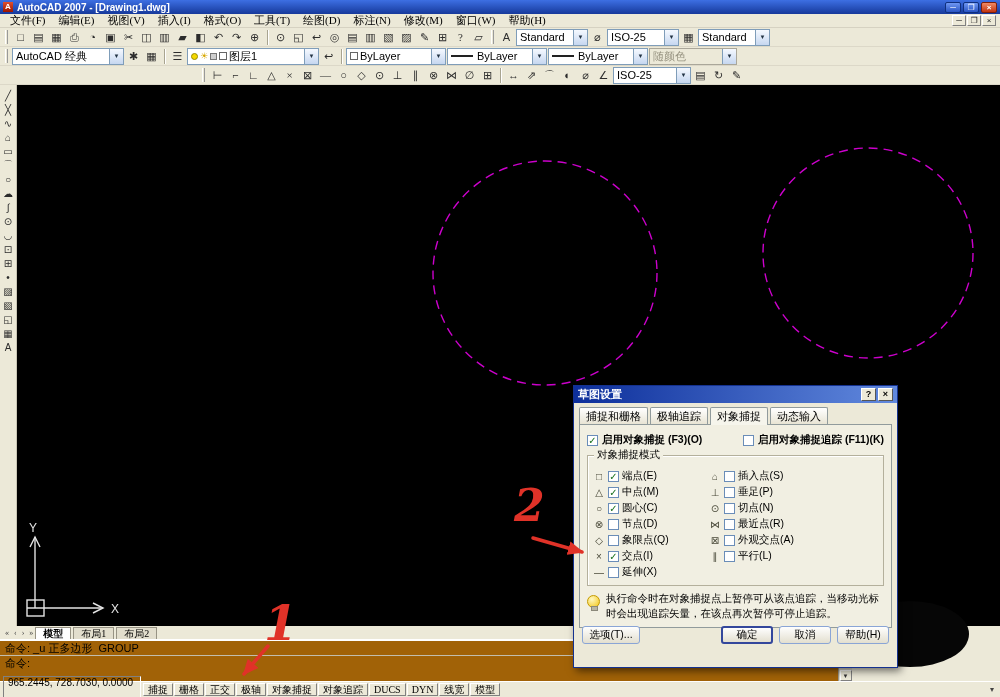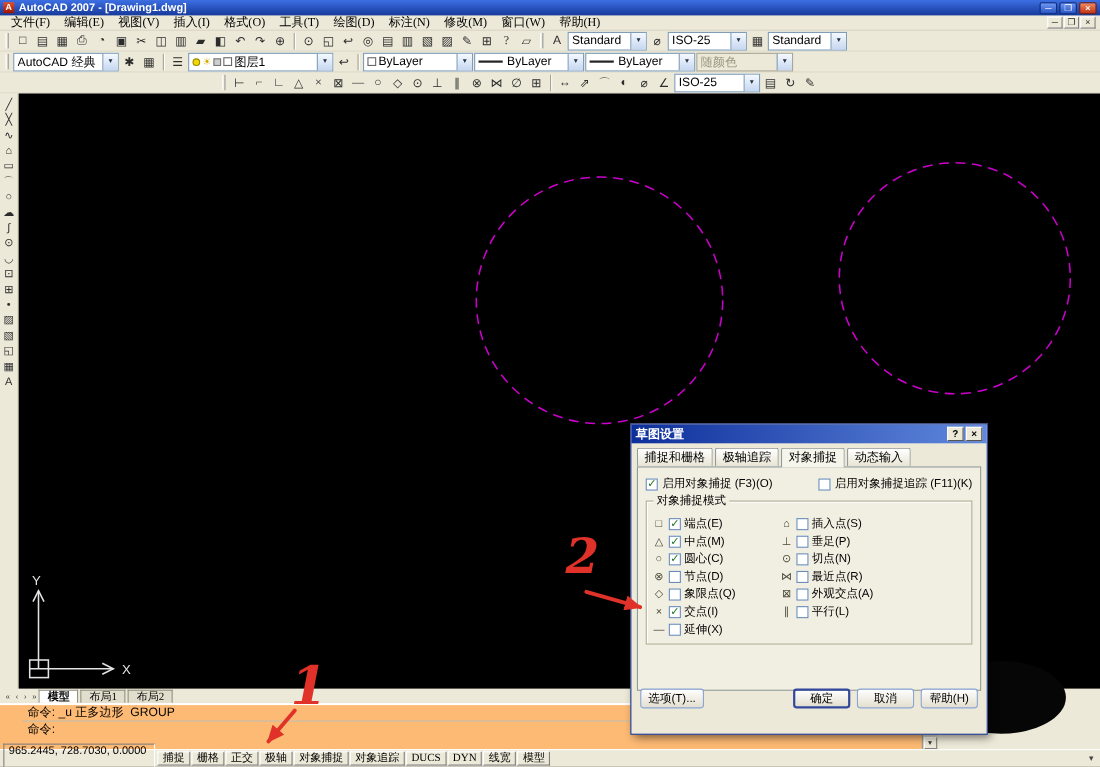--- a/index.html
+++ b/index.html
@@ -59,22 +59,22 @@
   .blob{position:absolute;left:851px;top:601px;width:118px;height:66px;background:#060606;
     border-radius:50%;z-index:6;}
   
   .mtabs{position:absolute;left:0;top:626px;width:1000px;height:13px;background:#ece9d8;
     display:flex;align-items:flex-end;font-size:10px;padding-left:3px;}
   .mnav{font-size:8px;color:#444;padding:0 2px;line-height:12px;}
   .mtab{height:12px;line-height:11px;padding:0 7px;border:1px solid #979384;border-bottom:none;
     background:#e2decd;margin-right:1px;}
   .mtab.on{background:#fff;font-weight:bold;}
   
-  .cmd{position:absolute;left:0;top:639px;width:852px;height:42px;background:#fdba74;
-    border-top:2px solid #fff;font-size:11px;padding-left:20px;}
+  .cmd{position:absolute;left:0;top:639px;width:852px;height:42px;background:#a16207;
+    border-top:2px solid #fff;font-size:11px;}
   .cline{height:14px;line-height:14px;padding:0 5px;white-space:pre;}
   .cline:last-child{border-top:1px solid #c2beae;}
   .cmd-scroll{position:absolute;right:0;top:0;width:14px;height:40px;background:#dcd8c8;
     border-left:1px solid #9a968a;display:flex;flex-direction:column;justify-content:space-between;
     align-items:center;font-size:6px;color:#333;}
   .csb{width:12px;height:11px;background:#ece9d8;border:1px solid;border-color:#fff #808080 #808080 #fff;
     display:flex;align-items:center;justify-content:center;}
   
   .status{position:absolute;left:0;top:681px;width:1000px;height:16px;background:#ece9d8;
     display:flex;align-items:center;gap:2px;font-size:10px;padding:0 3px;border-top:1px solid #fff;}
@@ -89,21 +89,21 @@
   .dlg-title{height:17px;background:linear-gradient(90deg,#0d2f9b,#6189de);display:flex;
     align-items:center;color:#fff;font-weight:bold;padding:0 4px;gap:12px;}
   .dlg-tbtns{margin-left:auto;display:flex;gap:2px;}
   .dlg-tb{width:15px;height:13px;background:#ece9d8;border:1px solid;font-size:9px;line-height:11px;
     text-align:center;border-color:#fff #555 #555 #fff;color:#000;}
   .dlg-tabs{display:flex;gap:2px;padding:3px 5px 0;height:21px;align-items:flex-end;}
   .dtab{font-size:11px;height:17px;line-height:16px;padding:0 6px;border:1px solid #919b9c;
     border-bottom:none;border-radius:2px 2px 0 0;background:linear-gradient(#fff,#e8e4d4);white-space:nowrap;}
   .dtab.on{background:#f6f5ec;height:18px;position:relative;z-index:2;margin-bottom:-1px;}
   .tabpage{margin:0 5px;height:204px;border:1px solid #919b9c;background:#f1efe2;padding:6px 7px;position:relative;}
-  .enable-row{display:flex;justify-content:space-between;height:18px;align-items:center;font-size:10.5px;}
+  .enable-row{display:flex;justify-content:space-between;height:18px;align-items:center;font-size:10.5px;font-weight:bold;}
   .enbl{display:flex;align-items:center;gap:4px;white-space:nowrap;}
   .cb{width:11px;height:11px;background:#fff;border:1px solid #6a8db8;flex:none;position:relative;}
   .cb.on::before{content:"✓";position:absolute;left:0;top:-1px;width:9px;font-size:10px;line-height:11px;
     text-align:center;color:#17701c;font-weight:bold;}
   .group{position:relative;border:1px solid #b4b09c;margin-top:6px;padding:12px 5px 5px;box-shadow:1px 1px 0 #fff inset;}
   .group-label{position:absolute;top:-8px;left:6px;background:#f1efe2;padding:0 3px;font-size:10.5px;}
   .modes{display:flex;gap:4px;}
   .mcol{display:flex;flex-direction:column;gap:0;width:112px;}
   .mrow{display:flex;align-items:center;gap:3px;height:16px;font-size:10.5px;white-space:nowrap;}
   .mglyph{width:12px;text-align:center;font-size:10px;color:#4a4a3a;flex:none;}
@@ -209,21 +209,21 @@
   </div>
   <span class="tbi">▦</span>
   <div class="combo" style="width:72px">
     <span class="combo-val">Standard</span>
     <span class="combo-arrow">▼</span>
   </div>
 </div>
 
 <div class="trow trow2">
   <span class="grip"></span>
-  <div class="combo" style="width:96px">
+  <div class="combo" style="width:112px">
     <span class="combo-val">AutoCAD 经典</span>
     <span class="combo-arrow">▼</span>
   </div>
   <div class="tbgroup">
 
   <span class="tbi">✱</span>
       <span class="tbi">▦</span>
     </div>
   <span class="tsep"></span>
   <span class="tbi">☰</span>
@@ -495,20 +495,24 @@
             </div>
 
             <div class="mrow">
               <span class="mglyph">∥</span>
               <span class="cb"></span>
               <span>平行(L)</span>
             </div>
           </div>
       </div>
     </div>
+    <div class="tip">
+      <span class="bulb"></span>
+      <span class="tip-text">执行命令时在对象捕捉点上暂停可从该点追踪，当移动光标时会出现追踪矢量，在该点再次暂停可停止追踪。</span>
+    </div>
   </div>
   <div class="dlg-footer">
     <button class="btn opt">选项(T)...</button>
     <span class="fspace"></span>
     <button class="btn default">确定</button>
     <button class="btn">取消</button>
     <button class="btn">帮助(H)</button>
   </div>
 </div>
 

